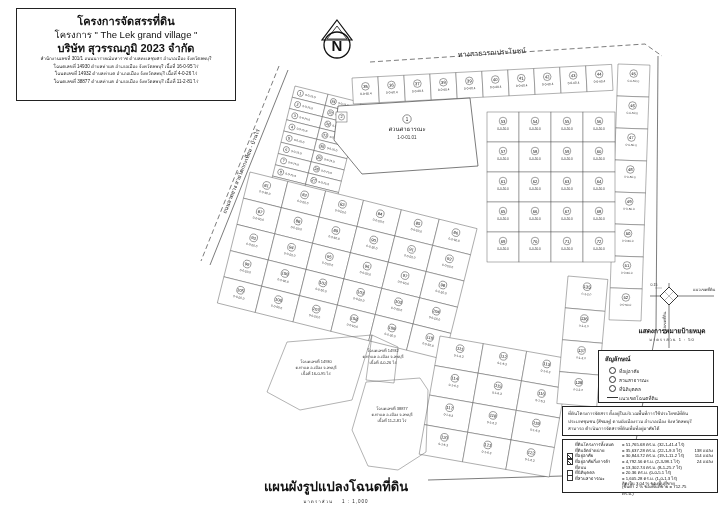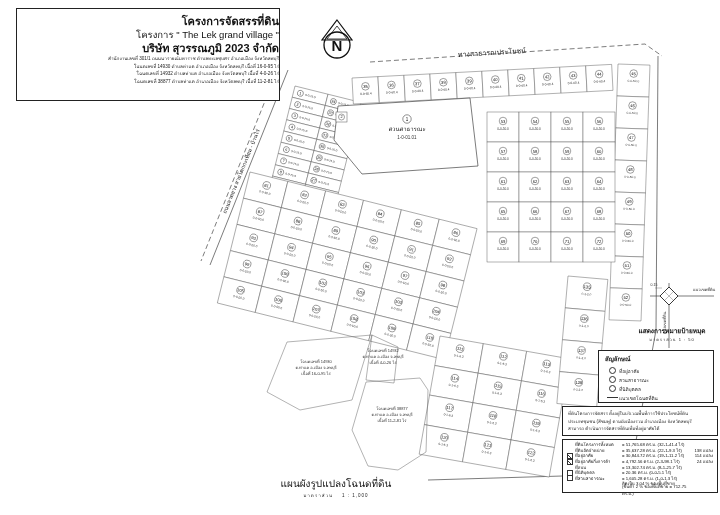--- a/index.html
+++ b/index.html
@@ -1,21 +1,21 @@
 <!DOCTYPE html>
 <html><head>
 <meta charset="utf-8">
 <style>
   html,body{margin:0;padding:0;background:#e8e8e8;}
   #sheet{position:relative;width:720px;height:515px;background:#ffffff;overflow:hidden;
          font-family:"Liberation Sans","DejaVu Sans",sans-serif;color:#111;}
   #map-svg{position:absolute;left:0;top:0;}
   .abox{position:absolute;background:#fff;border:1px solid #222;box-sizing:border-box;}
   
-  #title-box{left:16px;top:8px;width:264px;height:93px;text-align:right;padding-top:5px;}
+  #title-box{left:16px;top:8px;width:220px;height:93px;text-align:center;padding-top:5px;}
   #title-box .t1{font-size:11px;font-weight:bold;line-height:14px;}
   #title-box .t2{font-size:9.5px;line-height:13px;}
   #title-box .t3{font-size:11px;font-weight:bold;line-height:14px;}
   #title-box .td{font-size:4.6px;line-height:7.5px;color:#222;}
   
   #legend-box{left:598px;top:350px;width:116px;height:53px;padding:3px 6px;}
   #legend-box .lg-title{font-size:6px;font-weight:bold;margin-bottom:2px;}
   .lg-row{display:flex;align-items:center;height:9px;}
   .lg-sym{width:14px;display:flex;justify-content:center;}
   .sym-circle{width:5px;height:5px;border:0.8px solid #333;border-radius:50%;}
@@ -28,21 +28,21 @@
   #stats-box{left:562px;top:439px;width:156px;height:54px;padding:2px 4px;border-width:0.8px;}
   .srow{display:flex;align-items:center;height:5.6px;}
   .ssym{width:8px;display:flex;}
   .sq{width:4px;height:4px;border:0.6px solid #333;}
   .sq.hatch{background:repeating-linear-gradient(45deg,#333 0 0.5px,transparent 0.5px 1.8px);}
   .slabel{width:47px;font-size:4.3px;color:#111;}
   .sval{flex:1;font-size:4.3px;color:#111;}
   .scnt{width:25px;font-size:4.3px;text-align:right;color:#111;}
   
   #footer-title{position:absolute;left:236px;top:476px;width:200px;text-align:center;}
-  #footer-title .f1{font-size:10px;font-weight:normal;}
+  #footer-title .f1{font-size:13px;font-weight:bold;}
   #footer-title .f2{font-size:4.5px;letter-spacing:1px;margin-top:1px;color:#222;}
   #detail-cap{position:absolute;left:624px;top:326px;width:96px;text-align:center;}
   #detail-cap .d1{font-size:6.5px;font-weight:bold;}
   #detail-cap .d2{font-size:4px;letter-spacing:1px;color:#222;}
 </style>
 </head>
 <body>
 
 <div id="sheet">
 

